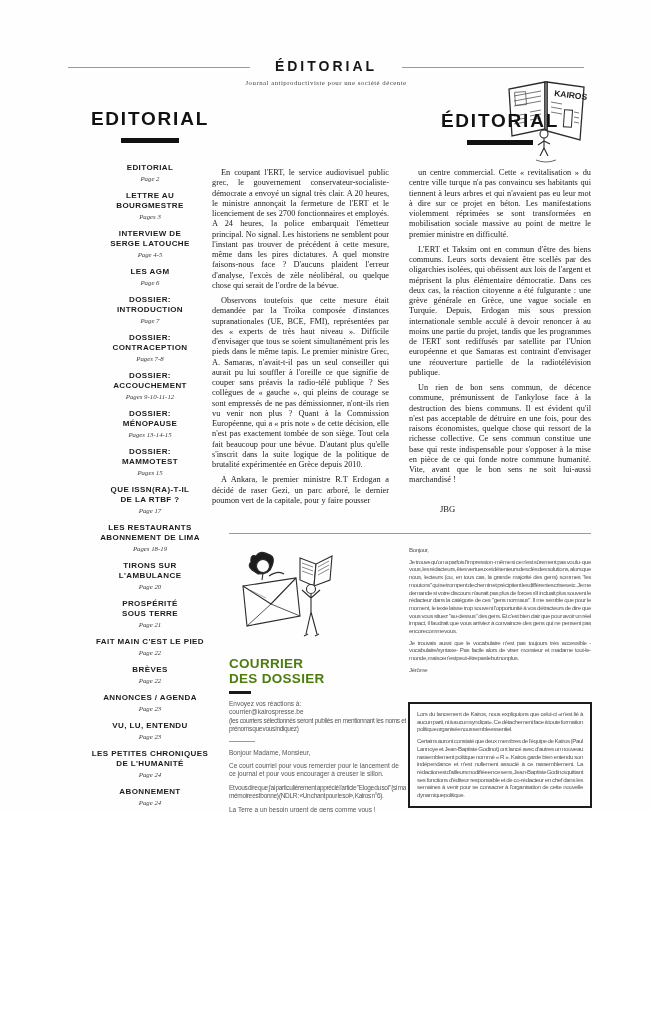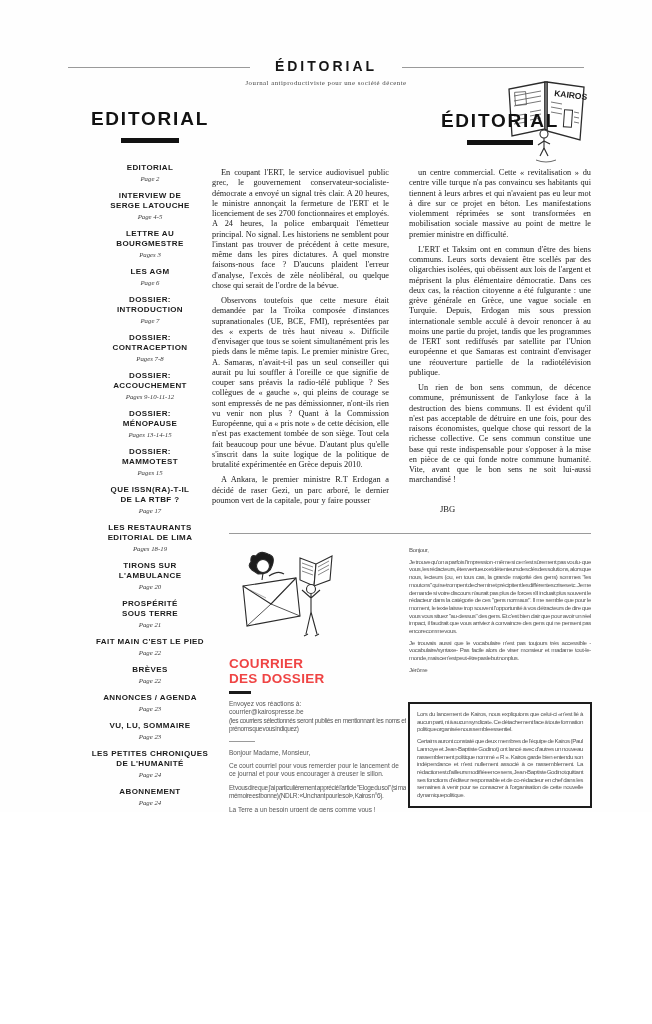--- a/index.html
+++ b/index.html
@@ -16,21 +16,21 @@
   
   .toc{width:152px;text-align:center;}
   .toc-item{margin:0 auto 8px;width:126px;}
   .toc-title{font:600 8px/10px "Liberation Sans",sans-serif;letter-spacing:.4px;color:#1c1c1c;}
   .toc-pages{font:italic 6.8px/9px "Liberation Serif",serif;color:#3a3a3a;margin-top:1px;}
   
   .bodycol{font:8.3px/10.25px "Liberation Serif",serif;text-align:justify;color:#191919;}
   .bodycol p{margin:0 0 5px;text-indent:9px;}
   .sig{font:8.6px/10px "Liberation Serif",serif;color:#191919;}
   
-  .courrier-head{font:600 13.5px/15px "Liberation Sans",sans-serif;letter-spacing:.3px;color:#ef4444;}
+  .courrier-head{font:600 13.5px/15px "Liberation Sans",sans-serif;letter-spacing:.3px;color:#4d7c0f;}
   .mini-bar{width:22px;height:3px;background:#1a1a1a;margin-top:5px;}
   .tiny{font:6.5px/8.4px "Liberation Sans",sans-serif;color:#555;}
   .tiny p{margin:0 0 5px;}
   .squish{letter-spacing:-.35px;word-spacing:-1px;text-align:justify;}
   .squish2{font:6.2px/7.7px "Liberation Sans",sans-serif;letter-spacing:-.4px;word-spacing:-1.1px;text-align:justify;color:#555;}
   .squish2 p{margin:0 0 4px;}
   .mini-rule{width:26px;height:1px;background:#9a9a9a;margin:7px 0;}
   .replybox{border:2px solid #1c1c1c;padding:6px 7px;box-sizing:border-box;overflow:hidden;background:#fefefe;}
   
   .foot{font:6.4px/8.1px "Liberation Sans",sans-serif;color:#575757;}
@@ -94,30 +94,30 @@
 
   <div class="abs toc" style="left:74px;top:108px;">
     <div class="big-head">EDITORIAL</div>
     <div class="head-bar" style="width:58px;margin-bottom:20px;"></div>
 
     <div class="toc-item">
       <div class="toc-title">EDITORIAL</div>
       <div class="toc-pages">Page 2</div>
     </div>
     <div class="toc-item">
+      <div class="toc-title">LETTRE AU</div>
+      <div class="toc-title">BOURGMESTRE</div>
+      <div class="toc-pages">Pages 3</div>
+    </div>
+    <div class="toc-item">
       <div class="toc-title">INTERVIEW DE</div>
       <div class="toc-title">SERGE LATOUCHE</div>
       <div class="toc-pages">Page 4-5</div>
     </div>
     <div class="toc-item">
-      <div class="toc-title">LETTRE AU</div>
-      <div class="toc-title">BOURGMESTRE</div>
-      <div class="toc-pages">Pages 3</div>
-    </div>
-    <div class="toc-item">
       <div class="toc-title">LES AGM</div>
       <div class="toc-pages">Page 6</div>
     </div>
     <div class="toc-item">
       <div class="toc-title">DOSSIER:</div>
       <div class="toc-title">INTRODUCTION</div>
       <div class="toc-pages">Page 7</div>
     </div>
     <div class="toc-item">
       <div class="toc-title">DOSSIER:</div>
@@ -139,21 +139,21 @@
       <div class="toc-title">MAMMOTEST</div>
       <div class="toc-pages">Pages 15</div>
     </div>
     <div class="toc-item">
       <div class="toc-title">QUE ISSN(RA)-T-IL</div>
       <div class="toc-title">DE LA RTBF ?</div>
       <div class="toc-pages">Page 17</div>
     </div>
     <div class="toc-item">
       <div class="toc-title">LES RESTAURANTS</div>
-      <div class="toc-title">EDITORIAL DE LIMA</div>
+      <div class="toc-title">ABONNEMENT DE LIMA</div>
       <div class="toc-pages">Pages 18-19</div>
     </div>
     <div class="toc-item">
       <div class="toc-title">TIRONS SUR</div>
       <div class="toc-title">L'AMBULANCE</div>
       <div class="toc-pages">Page 20</div>
     </div>
     <div class="toc-item">
       <div class="toc-title">PROSPÉRITÉ</div>
       <div class="toc-title">SOUS TERRE</div>
@@ -165,21 +165,21 @@
     </div>
     <div class="toc-item">
       <div class="toc-title">BRÈVES</div>
       <div class="toc-pages">Page 22</div>
     </div>
     <div class="toc-item">
       <div class="toc-title">ANNONCES / AGENDA</div>
       <div class="toc-pages">Page 23</div>
     </div>
     <div class="toc-item">
-      <div class="toc-title">VU, LU, SOMMAIRE</div>
+      <div class="toc-title">VU, LU, ENTENDU</div>
       <div class="toc-pages">Page 23</div>
     </div>
     <div class="toc-item">
       <div class="toc-title">LES PETITES CHRONIQUES</div>
       <div class="toc-title">DE L'HUMANITÉ</div>
       <div class="toc-pages">Page 24</div>
     </div>
     <div class="toc-item">
       <div class="toc-title">ABONNEMENT</div>
       <div class="toc-pages">Page 24</div>

